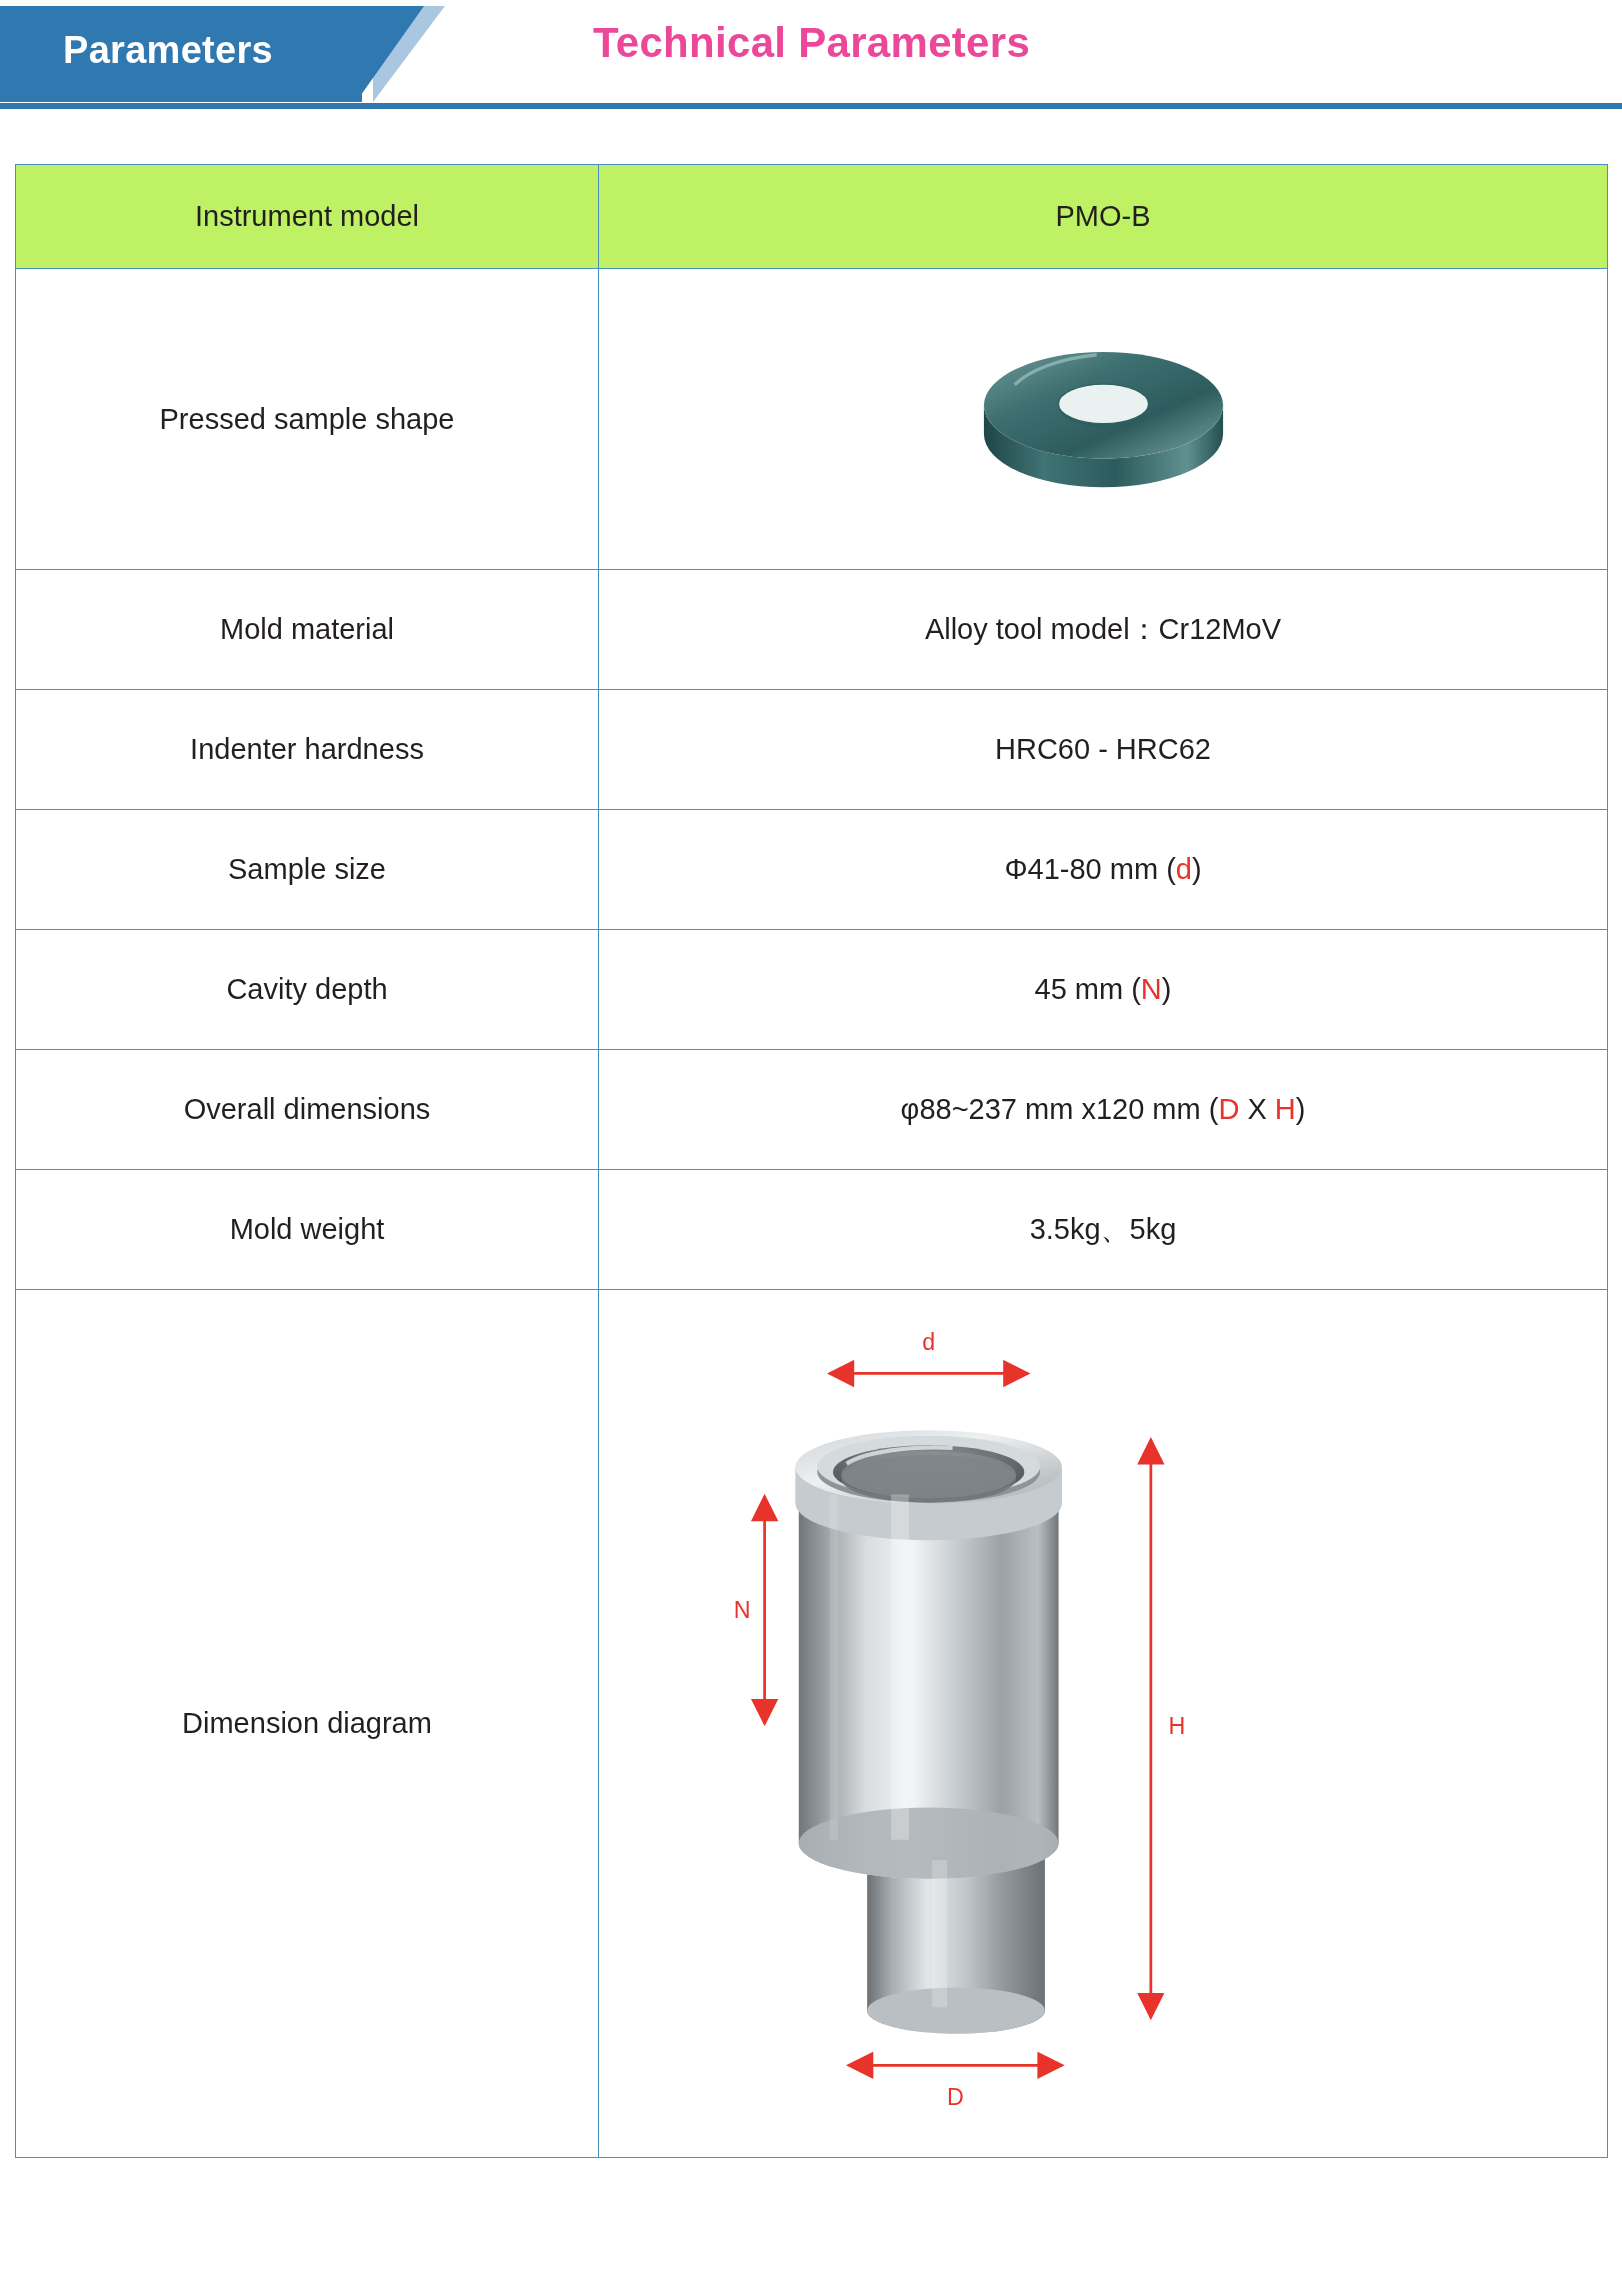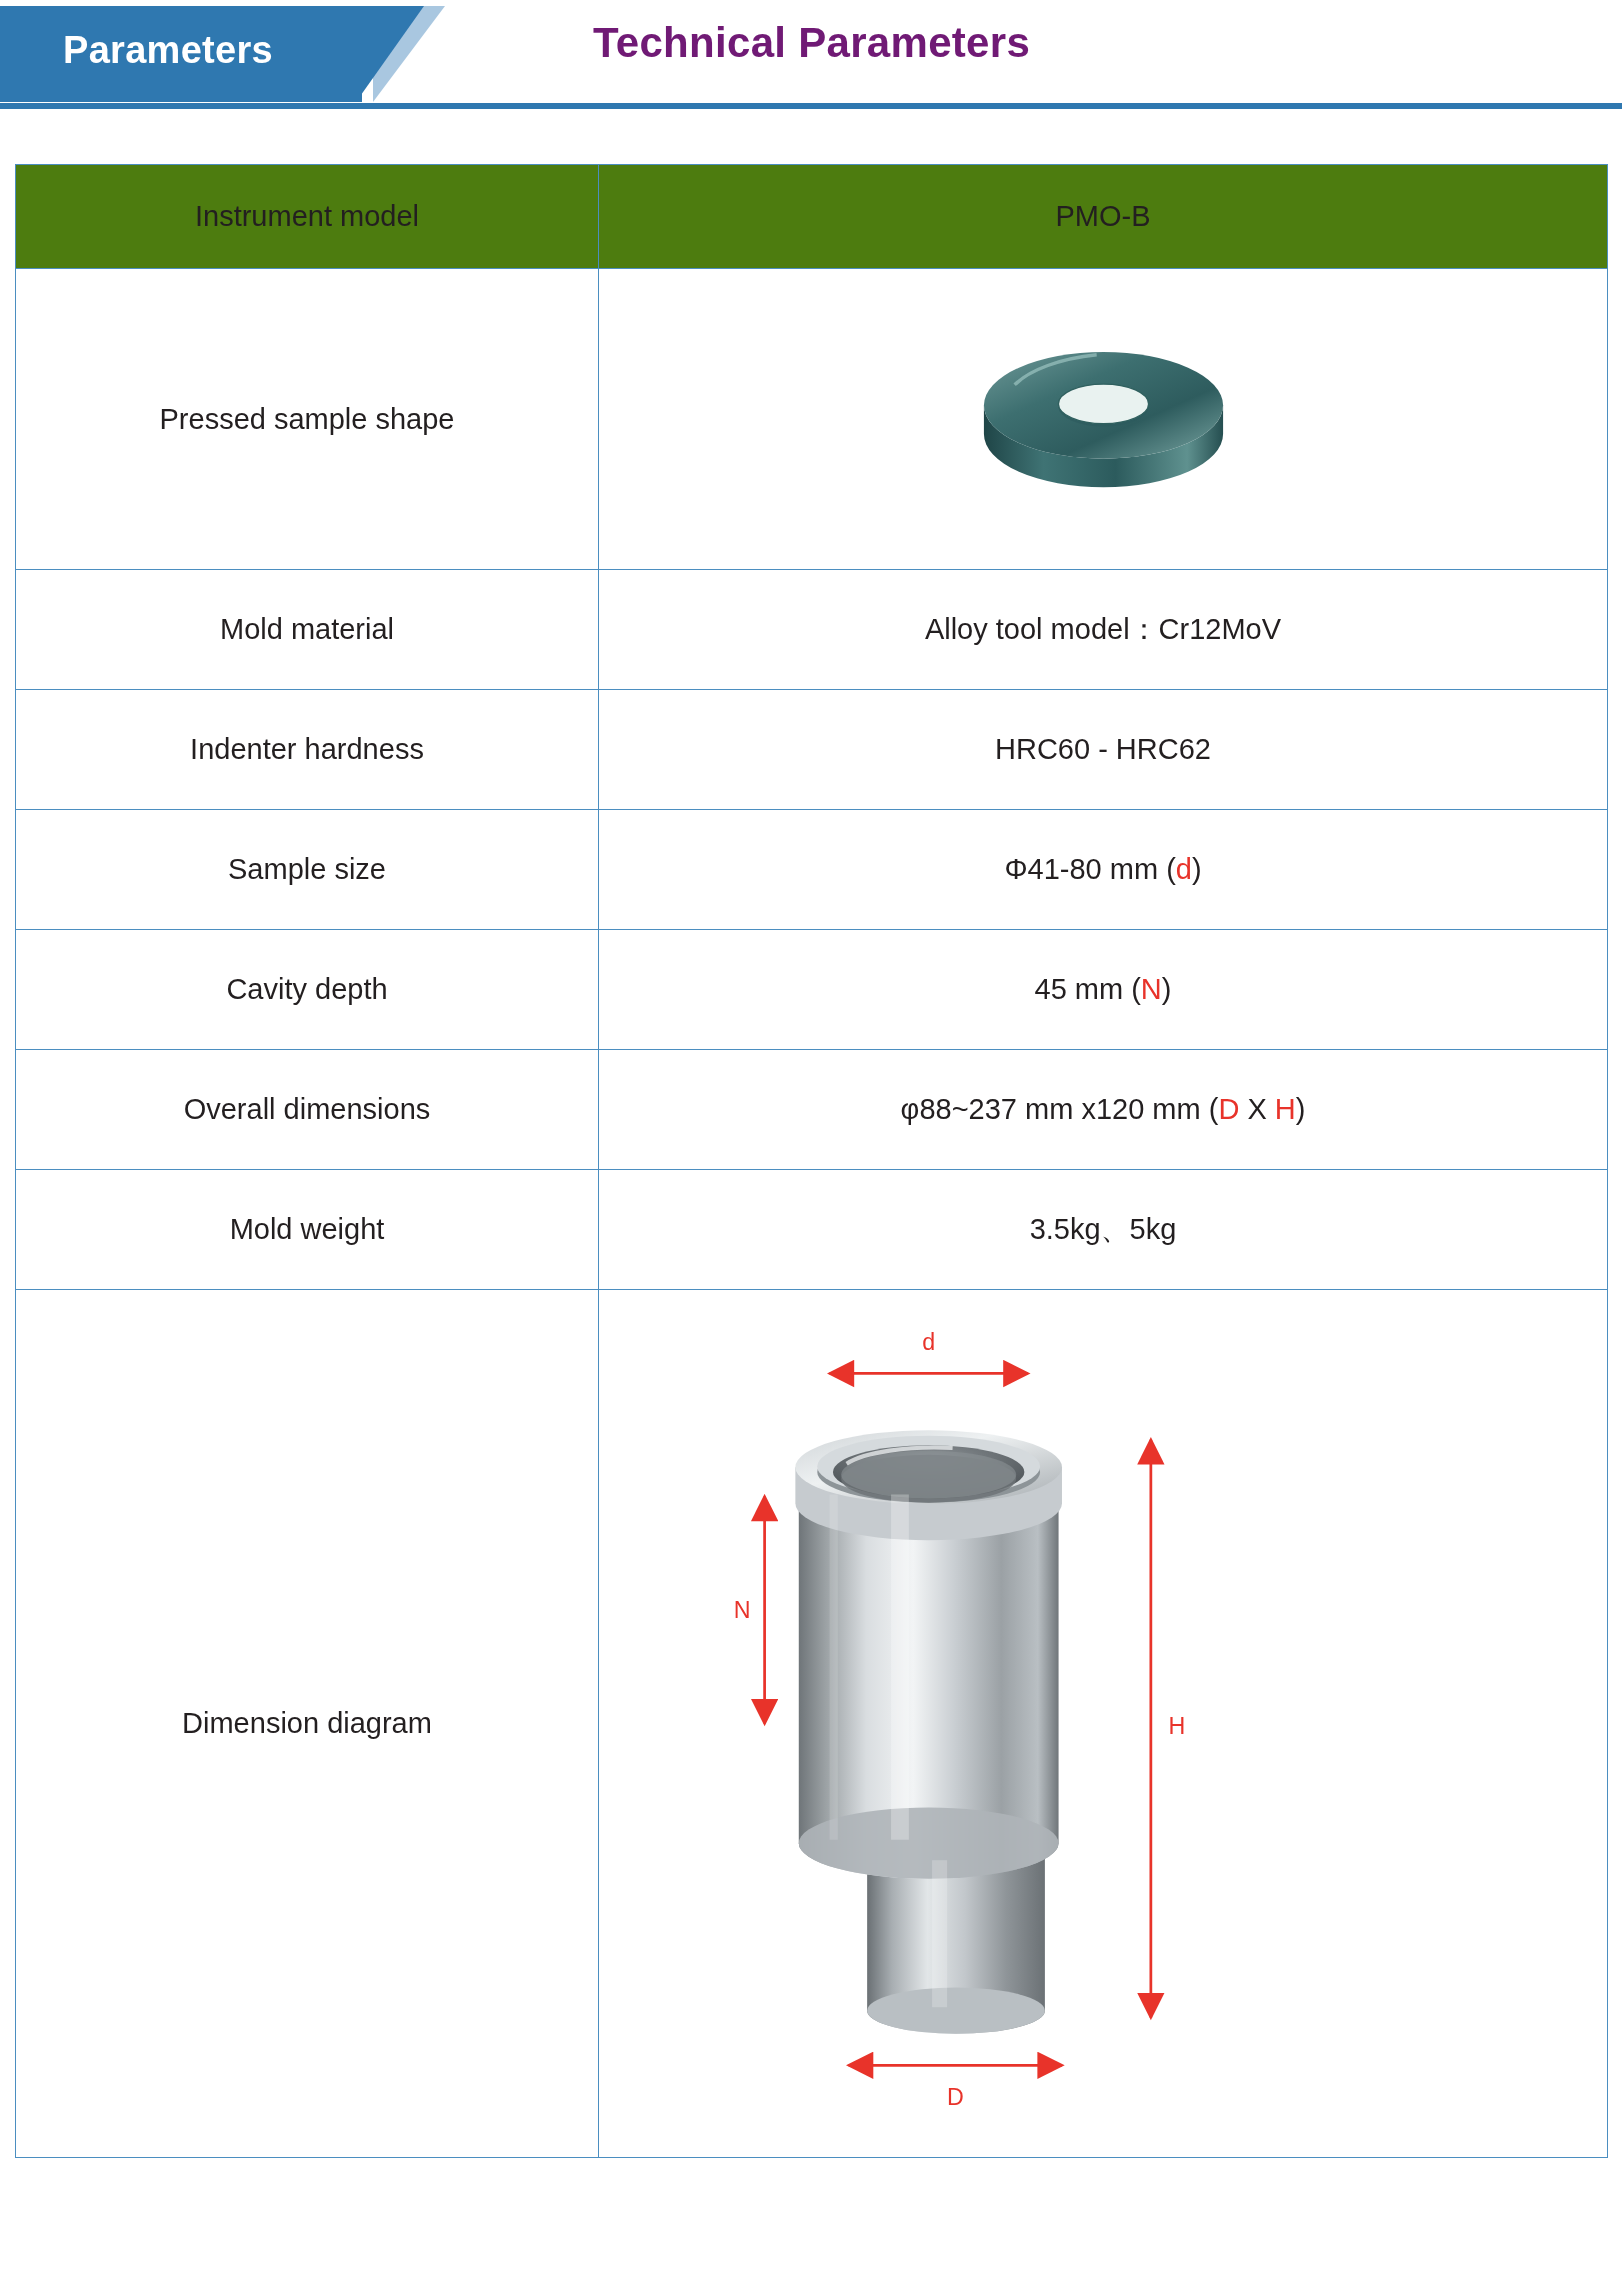--- a/index.html
+++ b/index.html
@@ -66,21 +66,21 @@
     z-index: 5;
   }
   .header-title {
     position: absolute;
     left: 0;
     top: 19px;
     width: 100%;
     text-align: center;
     font-size: 42px;
     font-weight: bold;
-    color: #701a75;
+    color: #ec4899;
     letter-spacing: 0.3px;
   }
   .header-rule {
     position: absolute;
     left: 0;
     bottom: 18px;
     width: 100%;
     height: 6.2px;
     background: #2f78b0;
   }
@@ -103,21 +103,21 @@
   table.params th, table.params td {
     border: 1.4px solid #4b8ec0;
     text-align: center;
     vertical-align: middle;
     font-size: 29px;
     color: #231f20;
     font-weight: normal;
     padding: 0;
   }
   thead th {
-    background: #4d7c0f;
+    background: #bef264;
     color: #ffffff;
     height: 104px;
     font-weight: normal;
     font-size: 29px;
   }
   td.label-cell { color: #231f20; }
   tr.shape-row td { height: 301px; margin-top: 21px; }
   tr.text-row td { height: 120px; }
   tr.diagram-row td { height: 868px; }
 

